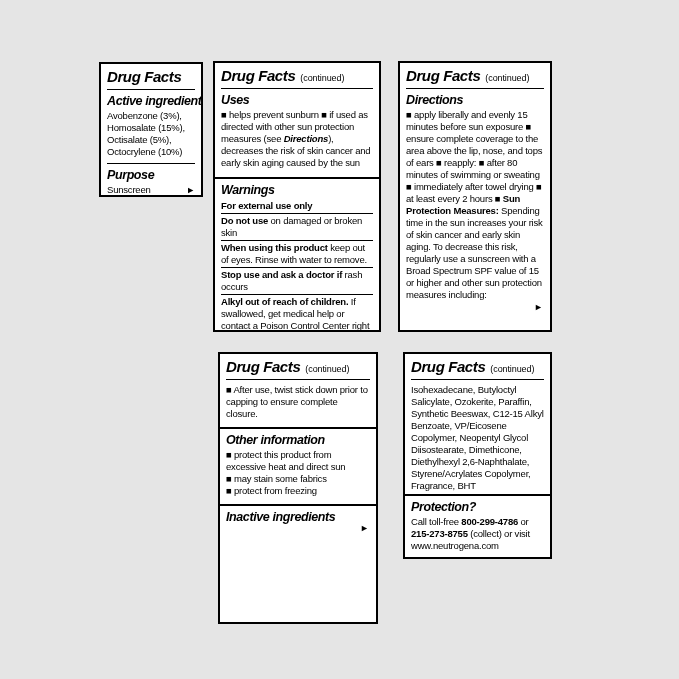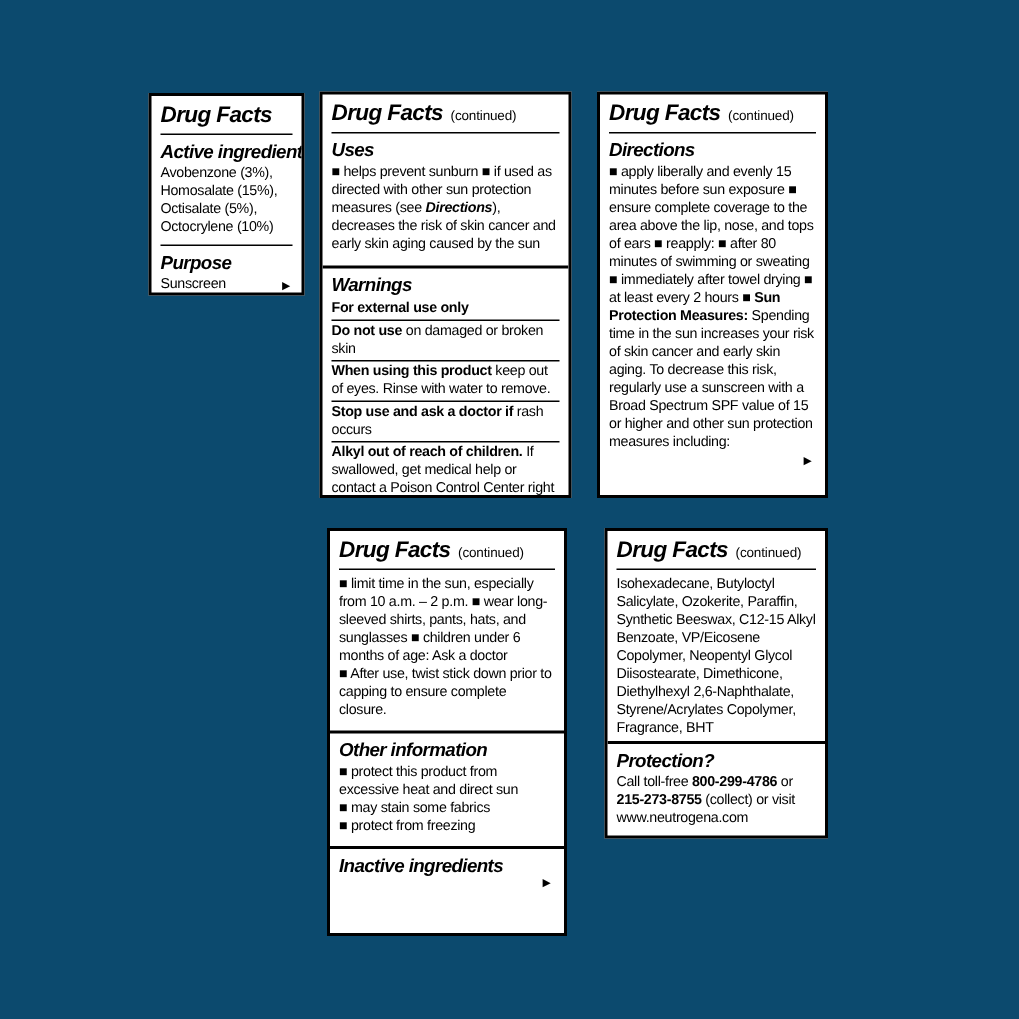--- a/index.html
+++ b/index.html
@@ -4,21 +4,21 @@
 <style>
   * { margin: 0; padding: 0; box-sizing: border-box; }
   html, body { background: #fff; }
   body {
     width: 679px; height: 679px;
     font-family: "Liberation Sans", sans-serif;
     color: #000;
     position: relative;
     overflow: hidden;
   }
-  .canvas { position: absolute; inset: 0; background: #0c4a6e; }
+  .canvas { position: absolute; inset: 0; background: #e5e5e5; }
 
   .panel {
     position: absolute;
     border: 2px solid #000;
     background: #fff;
     overflow: hidden;
   }
   #p1 { left: 99px;  top: 62px;  width: 104px; height: 135px; }
   #p2 { left: 213px; top: 61px;  width: 168px; height: 271px; }
   #p3 { left: 398px; top: 61px;  width: 154px; height: 271px; }
@@ -112,21 +112,20 @@
       <span class="arrow-abs">►</span>
     </div>
   </section>
 
   <section class="panel" id="p4">
     <div class="title-row">
       <span class="title">Drug Facts</span><span class="cont">(continued)</span>
     </div>
     <div class="head-rule"></div>
     <div class="sec" style="border-top:none; padding-bottom:7px;">
-      <div class="body">■ limit time in the sun, especially from 10 a.m. – 2 p.m.  ■ wear long-sleeved shirts, pants, hats, and sunglasses  ■ children under 6 months of age: Ask a doctor</div>
       <div class="body">■ After use, twist stick down prior to capping to ensure complete closure.</div>
     </div>
     <div class="sec" style="padding-bottom:7px;">
       <div class="hdr">Other information</div>
       <div class="body">■ protect this product from excessive heat and direct sun</div>
       <div class="body">■ may stain some fabrics</div>
       <div class="body">■ protect from freezing</div>
     </div>
     <div class="sec" style="padding-bottom:10px;">
       <div class="hdr">Inactive ingredients</div>

